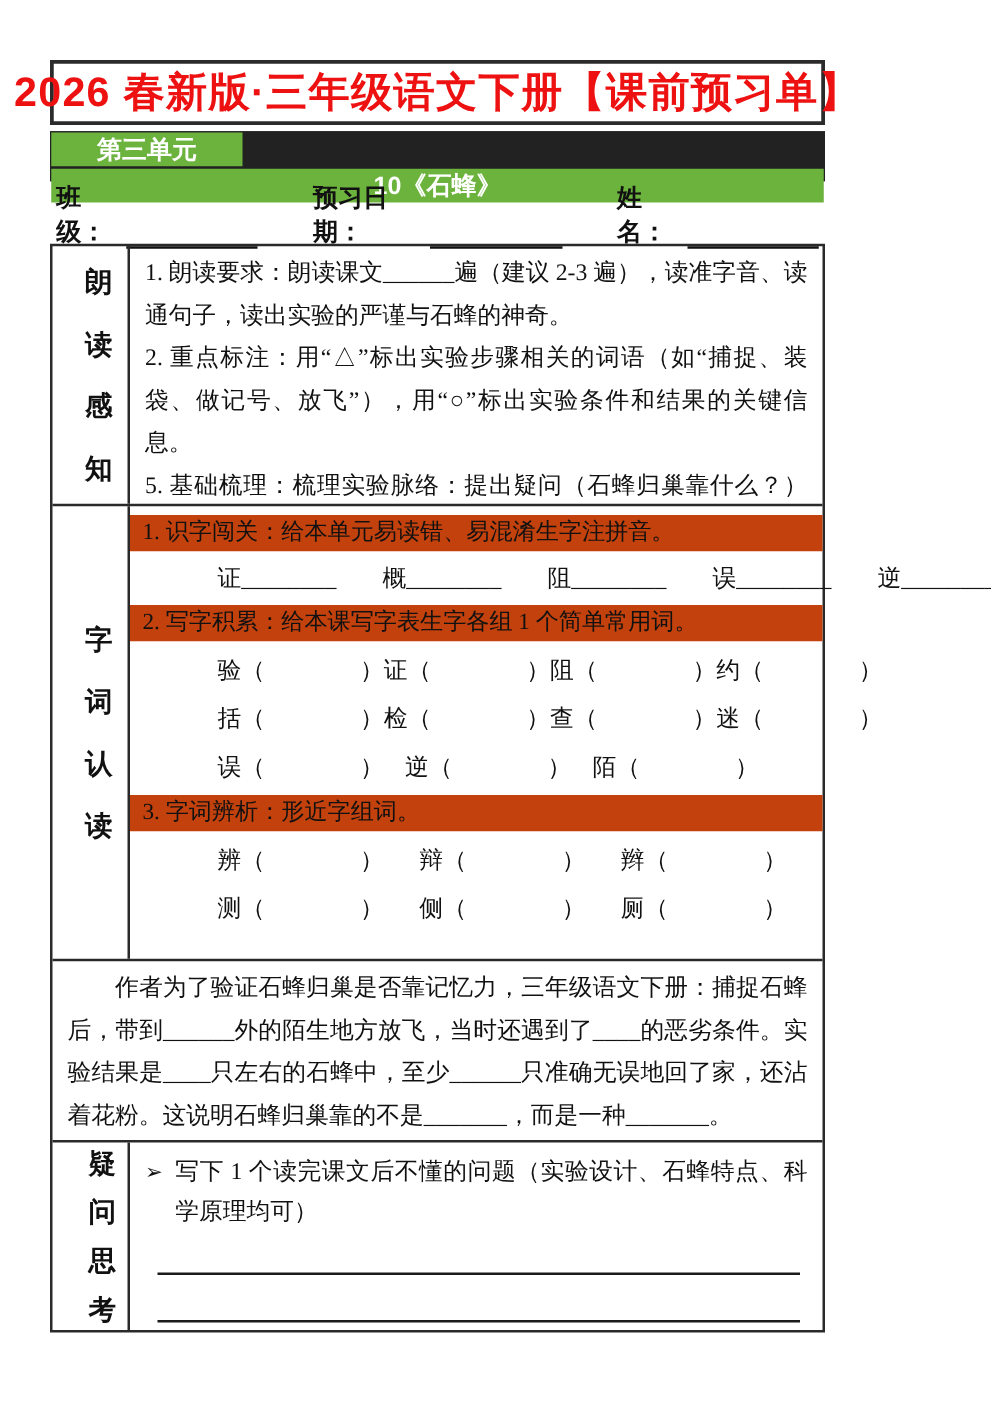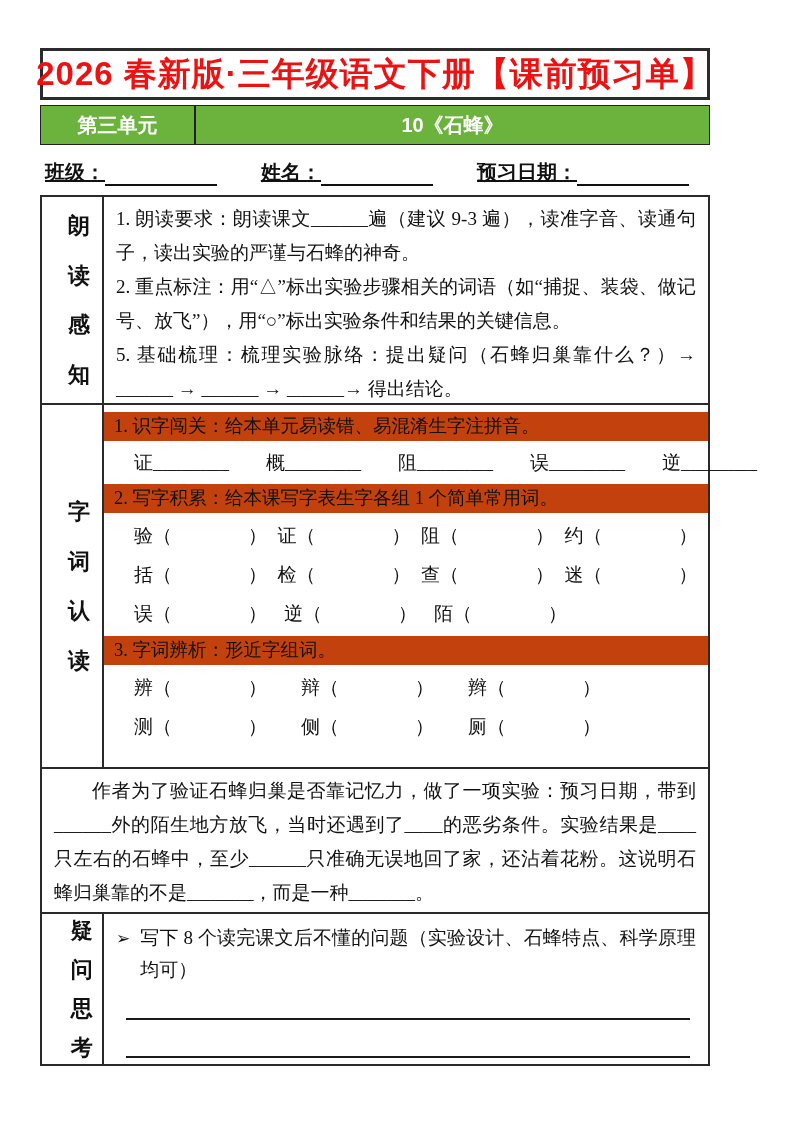--- a/index.html
+++ b/index.html
@@ -1,52 +1,53 @@
 <!DOCTYPE html>
 <html><head>
 <meta charset="utf-8">
 <style>
   * { margin:0; padding:0; box-sizing:border-box; }
   html,body { background:#ffffff; }
   .page {
     position:relative; width:793px; height:1122px; background:#ffffff;
     font-family:"Liberation Serif", serif; color:#111; overflow:hidden;
   }
-  .content { position:absolute; left:40px; top:48px; width:670px; }
+  .content { position:absolute; left:40px; top:48px; width:620px; }
 
   
   .title-box {
     border:3px solid #2b2b2b; height:52px;
     display:flex; align-items:center; justify-content:center;
   }
   .title-box span {
     font-family:"Liberation Sans", sans-serif; font-weight:900;
     font-size:33px; color:#ee1111; letter-spacing:1px; white-space:nowrap;
   }
 
   
   .unit-bar {
     margin-top:5px; display:flex; background:#222; border:1.5px solid #222; gap:2px;
     height:40px;
+    flex-direction:column;
   }
   .ucell {
     background:#6cb33e; color:#fff; font-family:"Liberation Sans", sans-serif;
     font-weight:bold; font-size:20px; display:flex; align-items:center;
   }
   .u1 { width:153px; justify-content:center; }
   .u2 { width:268px; padding-left:12px; }
   .u3 { flex:1; justify-content:center; }
 
   
   .info-row {
     margin-top:6px; height:42px; display:flex; align-items:center;
     font-family:"Liberation Sans", sans-serif; font-weight:bold; font-size:20px;
     padding:0 5px;
   }
-  .info-group { display:flex; align-items:flex-end;text-decoration:underline; }
+  .info-group { display:flex; align-items:flex-end; }
   .info-group + .info-group { margin-left:44px; }
   .blank { display:inline-block; width:112px; border-bottom:2px solid #111; height:1.15em; }
 
   
   .main-table { margin-top:2px; border:2.5px solid #2a2a2a; }
   .trow { display:flex; border-top:2px solid #2a2a2a; }
   .trow:first-child { border-top:none; }
   .label-cell {
     width:48px; border-right:2px solid #2a2a2a; flex:none;
     display:flex; align-items:center; justify-content:center;margin-left:14px;
@@ -62,21 +63,21 @@
   
   .reading-cell { padding:5px 12px 0 12px; }
   .ritem { line-height:34px; text-align:justify; }
 
   
   .words-cell { padding-top:4px; }
   .task-heading {
     background:#c2410c; height:29px; line-height:29px; margin:3px 0;
     padding-left:10px; font-size:18.5px;
   }
-  .wrow { display:flex; align-items:center; padding-left:30px; }
+  .wrow { display:flex; align-items:center; padding-left:70px; }
   .pinyin-row { height:37px; }
   .pinyin-row span { margin-right:37px; white-space:nowrap; }
   .grid-row { height:39px; }
   .grid-row.g4 span { width:150px; white-space:nowrap; }
   .grid-row.g3 span { width:167px; white-space:nowrap; }
 
   
   .comp-cell { padding:5px 12px 0 12px; }
   .comp-cell p { text-indent:2em; line-height:34px; text-align:justify; }
 
@@ -103,37 +104,37 @@
       <div class="ucell u1">第三单元</div>
       <div class="ucell u3">10《石蜂》</div>
     </div>
 
     <div class="info-row">
       <div class="info-group">
         <span>班级：</span>
         <span class="blank"></span>
       </div>
       <div class="info-group">
+        <span>预习日期：</span>
+        <span class="blank"></span>
+      </div>
+      <div class="info-group">
         <span>姓名：</span>
-        <span class="blank"></span>
-      </div>
-      <div class="info-group">
-        <span>预习日期：</span>
         <span class="blank"></span>
       </div>
     </div>
 
     <div class="main-table">
 
       <div class="trow" style="height:206px">
         <div class="label-cell">
           <div class="vlabel">朗读感知</div>
         </div>
         <div class="ccell reading-cell">
-          <p class="ritem">1. 朗读要求：朗读课文______遍（建议 9-3 遍），读准字音、读通句子，读出实验的严谨与石蜂的神奇。</p>
+          <p class="ritem">1. 朗读要求：朗读课文______遍（建议 2-3 遍），读准字音、读通句子，读出实验的严谨与石蜂的神奇。</p>
           <p class="ritem">2. 重点标注：用“△”标出实验步骤相关的词语（如“捕捉、装袋、做记号、放飞”），用“○”标出实验条件和结果的关键信息。</p>
           <p class="ritem">5. 基础梳理：梳理实验脉络：提出疑问（石蜂归巢靠什么？）→ ______ →  ______ →  ______→ 得出结论。</p>
         </div>
       </div>
 
       <div class="trow" style="height:364px">
         <div class="label-cell">
           <div class="vlabel">字词认读</div>
         </div>
         <div class="ccell words-cell">
@@ -174,32 +175,32 @@
           <div class="wrow grid-row g3">
             <span>测（　　　　）</span>
             <span>侧（　　　　）</span>
             <span>厕（　　　　）</span>
           </div>
         </div>
       </div>
 
       <div class="trow" style="height:145px">
         <div class="ccell comp-cell">
-          <p>作者为了验证石蜂归巢是否靠记忆力，做了一项实验：预习日期，带到______外的陌生地方放飞，当时还遇到了____的恶劣条件。实验结果是____只左右的石蜂中，至少______只准确无误地回了家，还沾着花粉。这说明石蜂归巢靠的不是_______，而是一种_______。</p>
+          <p>作者为了验证石蜂归巢是否靠记忆力，三年级语文下册：捕捉石蜂后，带到______外的陌生地方放飞，当时还遇到了____的恶劣条件。实验结果是____只左右的石蜂中，至少______只准确无误地回了家，还沾着花粉。这说明石蜂归巢靠的不是_______，而是一种_______。</p>
         </div>
       </div>
 
       <div class="trow" style="height:152px">
         <div class="label-cell">
           <div class="vlabel mid">疑问思考</div>
         </div>
         <div class="ccell q-cell">
           <div class="q-prompt">
             <span class="q-bullet">➢</span>
-            <span class="q-text">写下 8 个读完课文后不懂的问题（实验设计、石蜂特点、科学原理均可）</span>
+            <span class="q-text">写下 1 个读完课文后不懂的问题（实验设计、石蜂特点、科学原理均可）</span>
           </div>
           <div class="wline l1"></div>
           <div class="wline l2"></div>
         </div>
       </div>
 
     </div>
   </div>
 </div>
 

